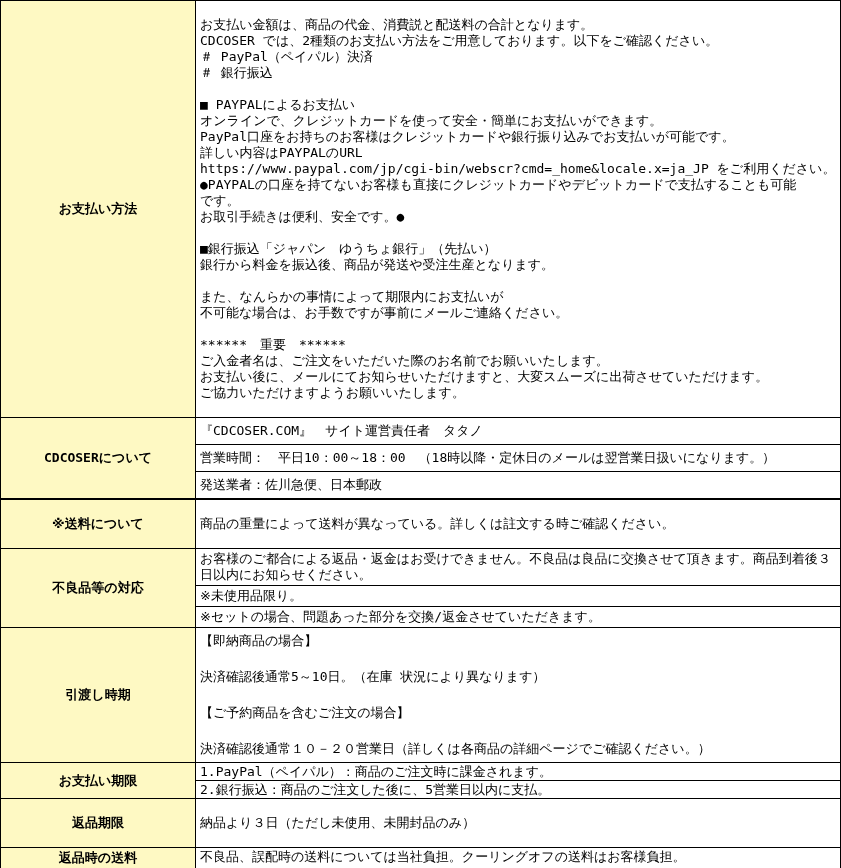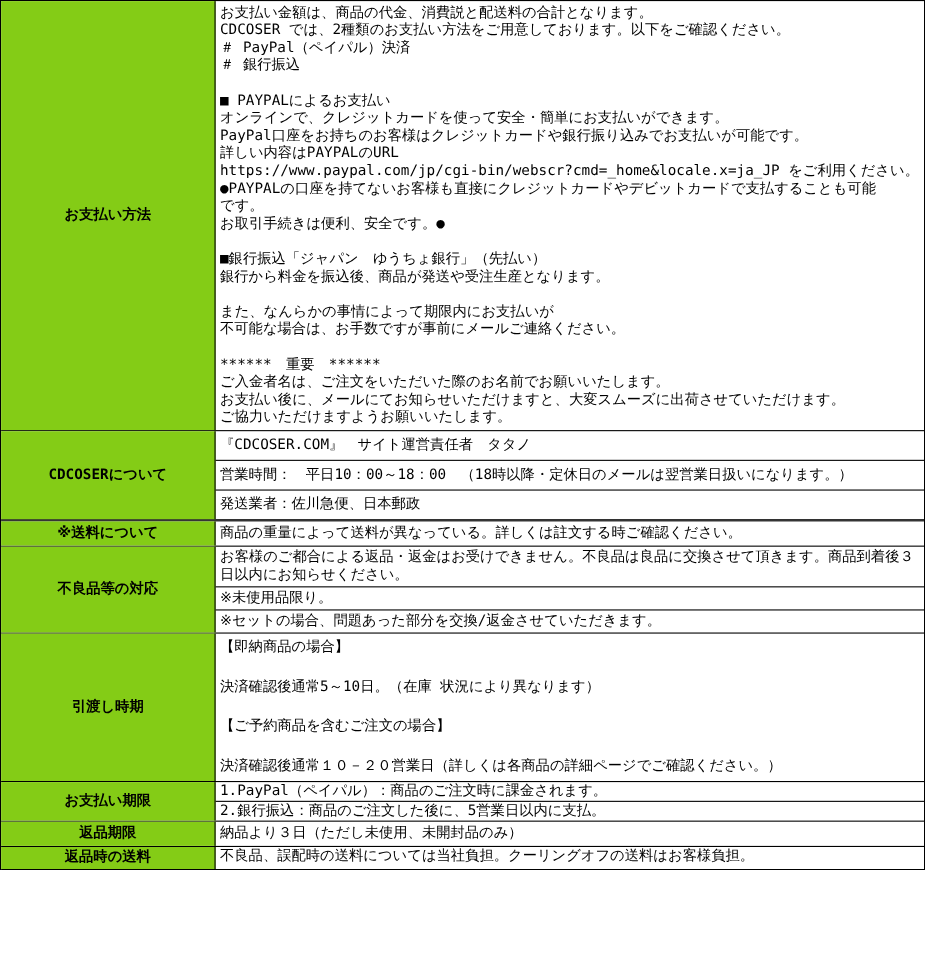--- a/index.html
+++ b/index.html
@@ -18,39 +18,39 @@
   }
   .row {
     display: flex;
     align-items: stretch;
     border-bottom: 1px solid #000;
   }
   .hdr {
     width: 195px;
     min-width: 195px;
     box-sizing: border-box;
-    background: #84cc16;
+    background: #fef9c3;
     border-right: 1px solid #000;
     display: flex;
     align-items: center;
     justify-content: center;
     text-align: center;
     font-weight: bold;
     padding: 2px 4px;
     line-height: 16px;
   }
   .content {
     flex: 1;
     display: flex;
     flex-direction: column;
     min-width: 0;
   }
   .content > div + div { border-top: 1px solid #000; }
   .cell {
-    padding: 3px 4px;
+    padding: 16px 4px;
     line-height: 16px;
     white-space: pre-wrap;
     word-break: break-word;
   }
   .row-about .cell { padding: 5px 4px; min-height: 16px; }
   .tight .cell { padding: 1px 4px; line-height: 15px; }
   .row-defective .cell { padding: 2px 4px; line-height: 16px; }
   .row-delivery .cell { line-height: 18px; padding: 4px 4px; }
   .b { font-weight: bold; }
 </style>

